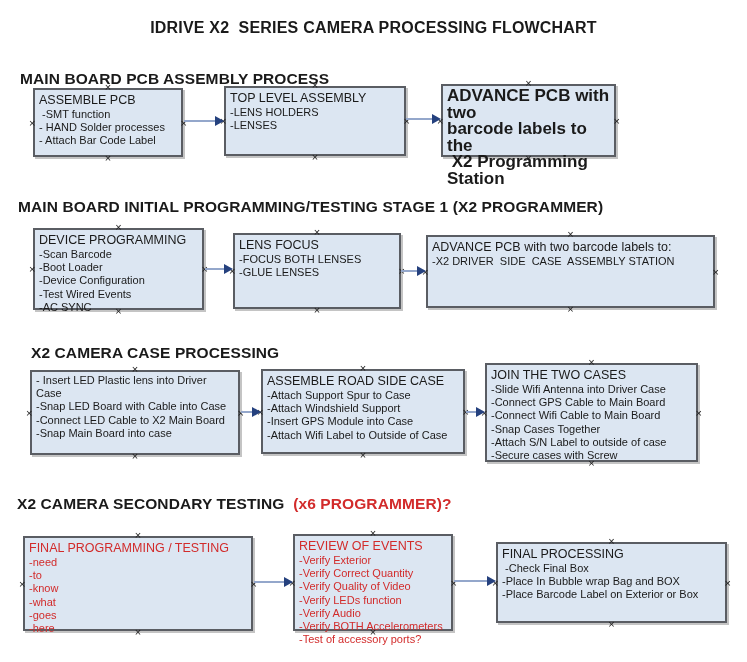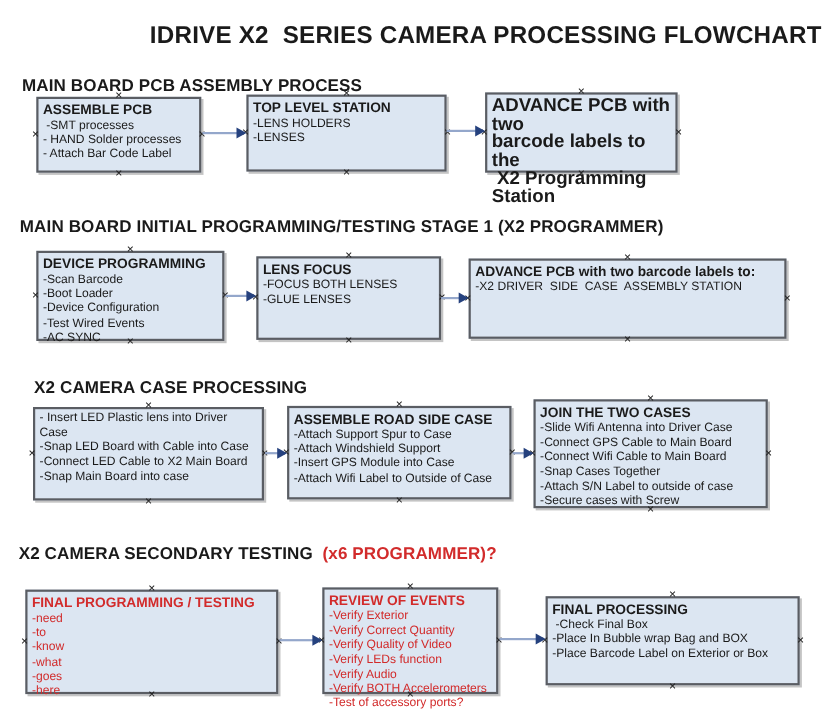--- a/index.html
+++ b/index.html
@@ -11,38 +11,38 @@
     --ink:#1a1a1a;
   }
   html,body{margin:0;padding:0;background:#ffffff;}
   #canvas{
     position:relative;width:747px;height:662px;background:#ffffff;
     font-family:"Liberation Sans","DejaVu Sans",sans-serif;color:var(--ink);
     overflow:hidden;
   }
   .pre{white-space:pre-wrap;}
   #page-title{
-    position:absolute;left:0;right:0;top:19px;text-align:right;
-    font-size:22px;font-weight:bold;letter-spacing:.2px;
+    position:absolute;left:0;right:0;top:19px;text-align:center;
+    font-size:16px;font-weight:bold;letter-spacing:.2px;
   }
   .sec-heading{
     position:absolute;font-size:15.5px;font-weight:bold;letter-spacing:.1px;
   }
   #h1{left:20px;top:58px;margin-top:12px;}
   #h2{left:18px;top:198px;}
   #h3{left:31px;top:344px;}
   #h4{left:17px;top:495px;}
   .red-part{color:var(--red);}
   .box{
     position:absolute;background:var(--box-fill);
     border:2px solid var(--box-border);
     box-shadow:2px 2px 0 rgba(125,125,125,.45);
     padding:2px 4px;box-sizing:border-box;overflow:visible;
   }
-  .box-title{font-size:12.5px;font-weight:bold;line-height:16px;}
+  .box-title{font-size:12.5px;font-weight:normal;line-height:16px;}
   .box-item{font-size:11px;line-height:13.2px;}
   .box-text{font-size:17px;font-weight:bold;line-height:16.5px;}
   .box.red .box-title,.box.red .box-item{color:var(--red);}
   
   #r1b1{left:33px;top:88px;width:150px;height:69px;}
   #r1b2{left:224px;top:86px;width:182px;height:70px;}
   #r1b3{left:441px;top:84px;width:175px;height:73px;}
   
   #r2b1{left:33px;top:228px;width:171px;height:82px;}
   #r2b2{left:233px;top:233px;width:168px;height:76px;}
@@ -82,30 +82,30 @@
 
   <div id="page-title" class="pre">IDRIVE X2  SERIES CAMERA PROCESSING FLOWCHART</div>
 
   <div id="h1" class="sec-heading">MAIN BOARD PCB ASSEMBLY PROCESS</div>
   <div id="h2" class="sec-heading">MAIN BOARD INITIAL PROGRAMMING/TESTING STAGE 1 (X2 PROGRAMMER)</div>
   <div id="h3" class="sec-heading">X2 CAMERA CASE PROCESSING</div>
   <div id="h4" class="sec-heading"><span class="pre">X2 CAMERA SECONDARY TESTING  </span><span class="red-part pre">(x6 PROGRAMMER)?</span></div>
 
   <div id="r1b1" class="box">
     <div class="box-title pre">ASSEMBLE PCB</div>
-    <div class="box-item pre"> -SMT processes</div>
+    <div class="box-item pre"> -SMT function</div>
     <div class="box-item pre">- HAND Solder processes</div>
     <div class="box-item pre">- Attach Bar Code Label</div>
   <span class="hdl hdl-t">×</span>
       <span class="hdl hdl-b">×</span>
       <span class="hdl hdl-l">×</span>
       <span class="hdl hdl-r">×</span>
     </div>
   <div id="r1b2" class="box">
-    <div class="box-title pre">TOP LEVEL STATION</div>
+    <div class="box-title pre">TOP LEVEL ASSEMBLY</div>
     <div class="box-item pre">-LENS HOLDERS</div>
     <div class="box-item pre">-LENSES</div>
   <span class="hdl hdl-t">×</span>
       <span class="hdl hdl-b">×</span>
       <span class="hdl hdl-l">×</span>
       <span class="hdl hdl-r">×</span>
     </div>
   <div id="r1b3" class="box">
     <div class="box-text pre">ADVANCE PCB with two
 barcode labels to the

